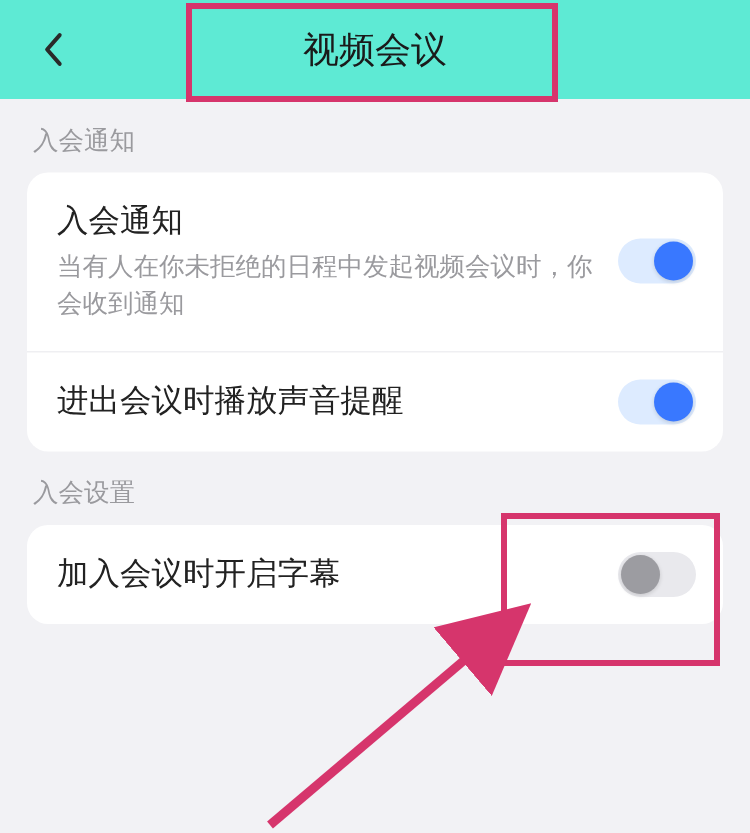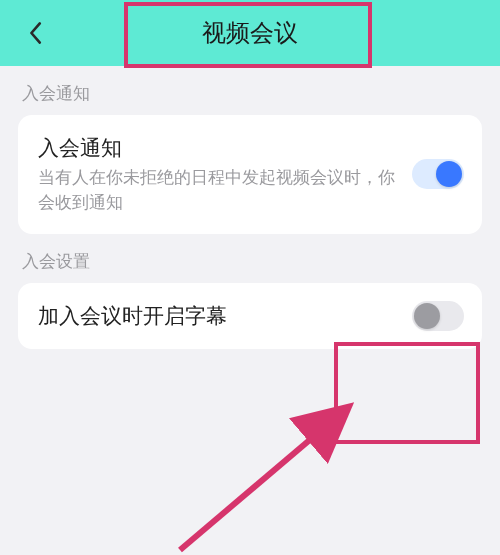--- a/index.html
+++ b/index.html
@@ -153,20 +153,28 @@
 <div class="card">
   <div class="row">
     <div class="row-text">
       <div class="row-title">入会通知</div>
       <div class="row-sub">当有人在你未拒绝的日程中发起视频会议时，你会收到通知</div>
     </div>
     <div class="toggle on">
       <div class="toggle-knob"></div>
     </div>
   </div>
+  <div class="row">
+    <div class="row-text">
+      <div class="row-title">进出会议时播放声音提醒</div>
+    </div>
+    <div class="toggle on">
+      <div class="toggle-knob"></div>
+    </div>
+  </div>
 </div>
 
 <div class="section-label">入会设置</div>
 
 <div class="card">
   <div class="row">
     <div class="row-text">
       <div class="row-title">加入会议时开启字幕</div>
     </div>
     <div class="toggle off">

